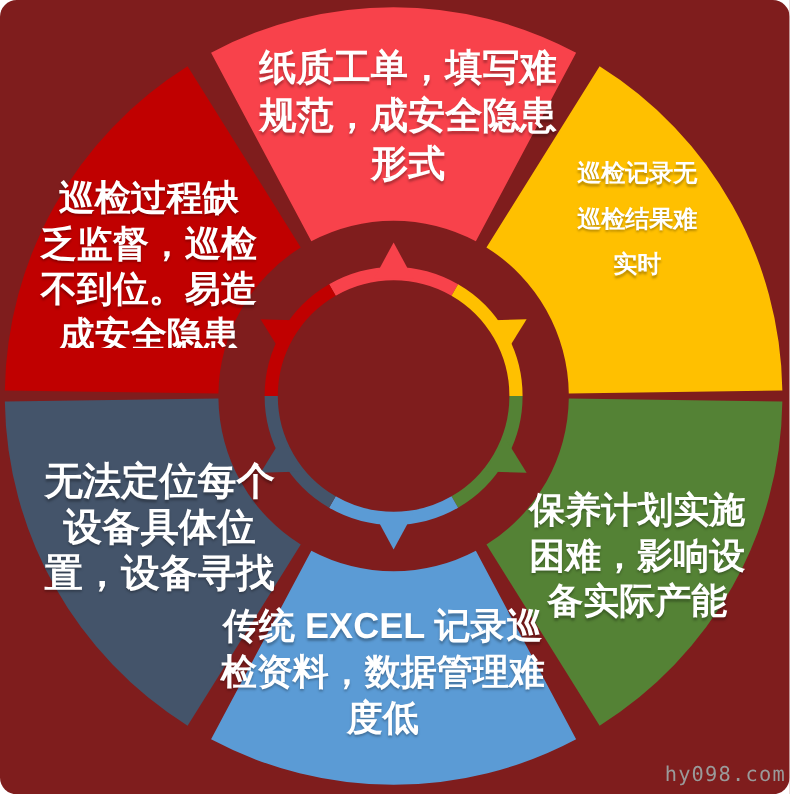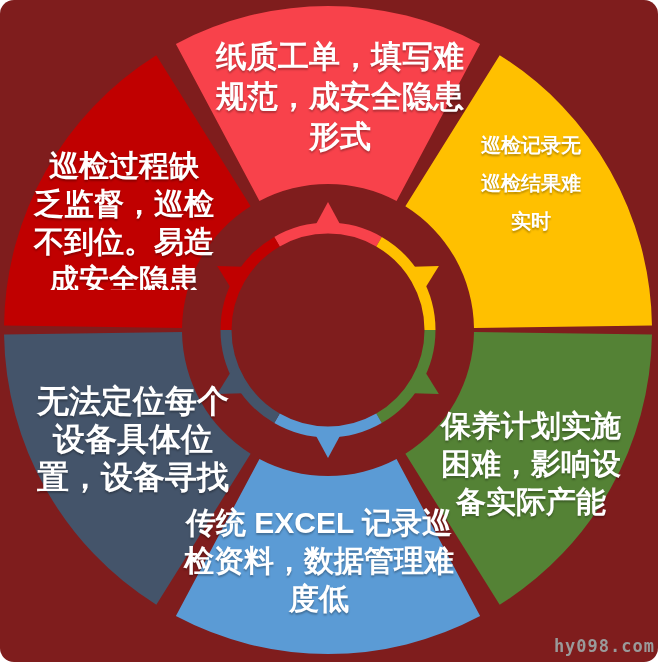--- a/index.html
+++ b/index.html
@@ -10,21 +10,21 @@
   }
   .stage svg{position:absolute;left:0;top:0;display:block;}
   .label{
     position:absolute;text-align:center;color:#ffffff;font-weight:bold;
     text-shadow:0 2px 2px rgba(0,0,0,0.28);
   }
   .label .line{white-space:nowrap;}
   .watermark{
     position:absolute;right:3px;bottom:6px;
     font-family:"DejaVu Sans Mono","Liberation Mono",monospace;
-    font-weight:bold;font-size:17px;letter-spacing:1px;color:#9a9a9a;
+    font-weight:normal;font-size:17px;letter-spacing:1px;color:#9a9a9a;
   }
 </style>
 </head>
 <body>
 
 <div class="stage">
   <svg id="wheel" width="658" height="662" viewBox="0 0 658 662">
       <path d="M 175.89 43.92 A 324 324 0 0 1 480.11 43.92 L 396.54 201.09 A 146 146 0 0 0 259.46 201.09 Z" fill="#f8424b"></path>
       <path d="M 277.00 241.67 A 102 102 0 0 1 379.00 241.67" fill="none" stroke="#f8424b" stroke-width="11"></path>
       <path d="M 328.00 202.00 L 344.34 232.36 L 311.66 232.36 Z" fill="#f8424b"></path>

